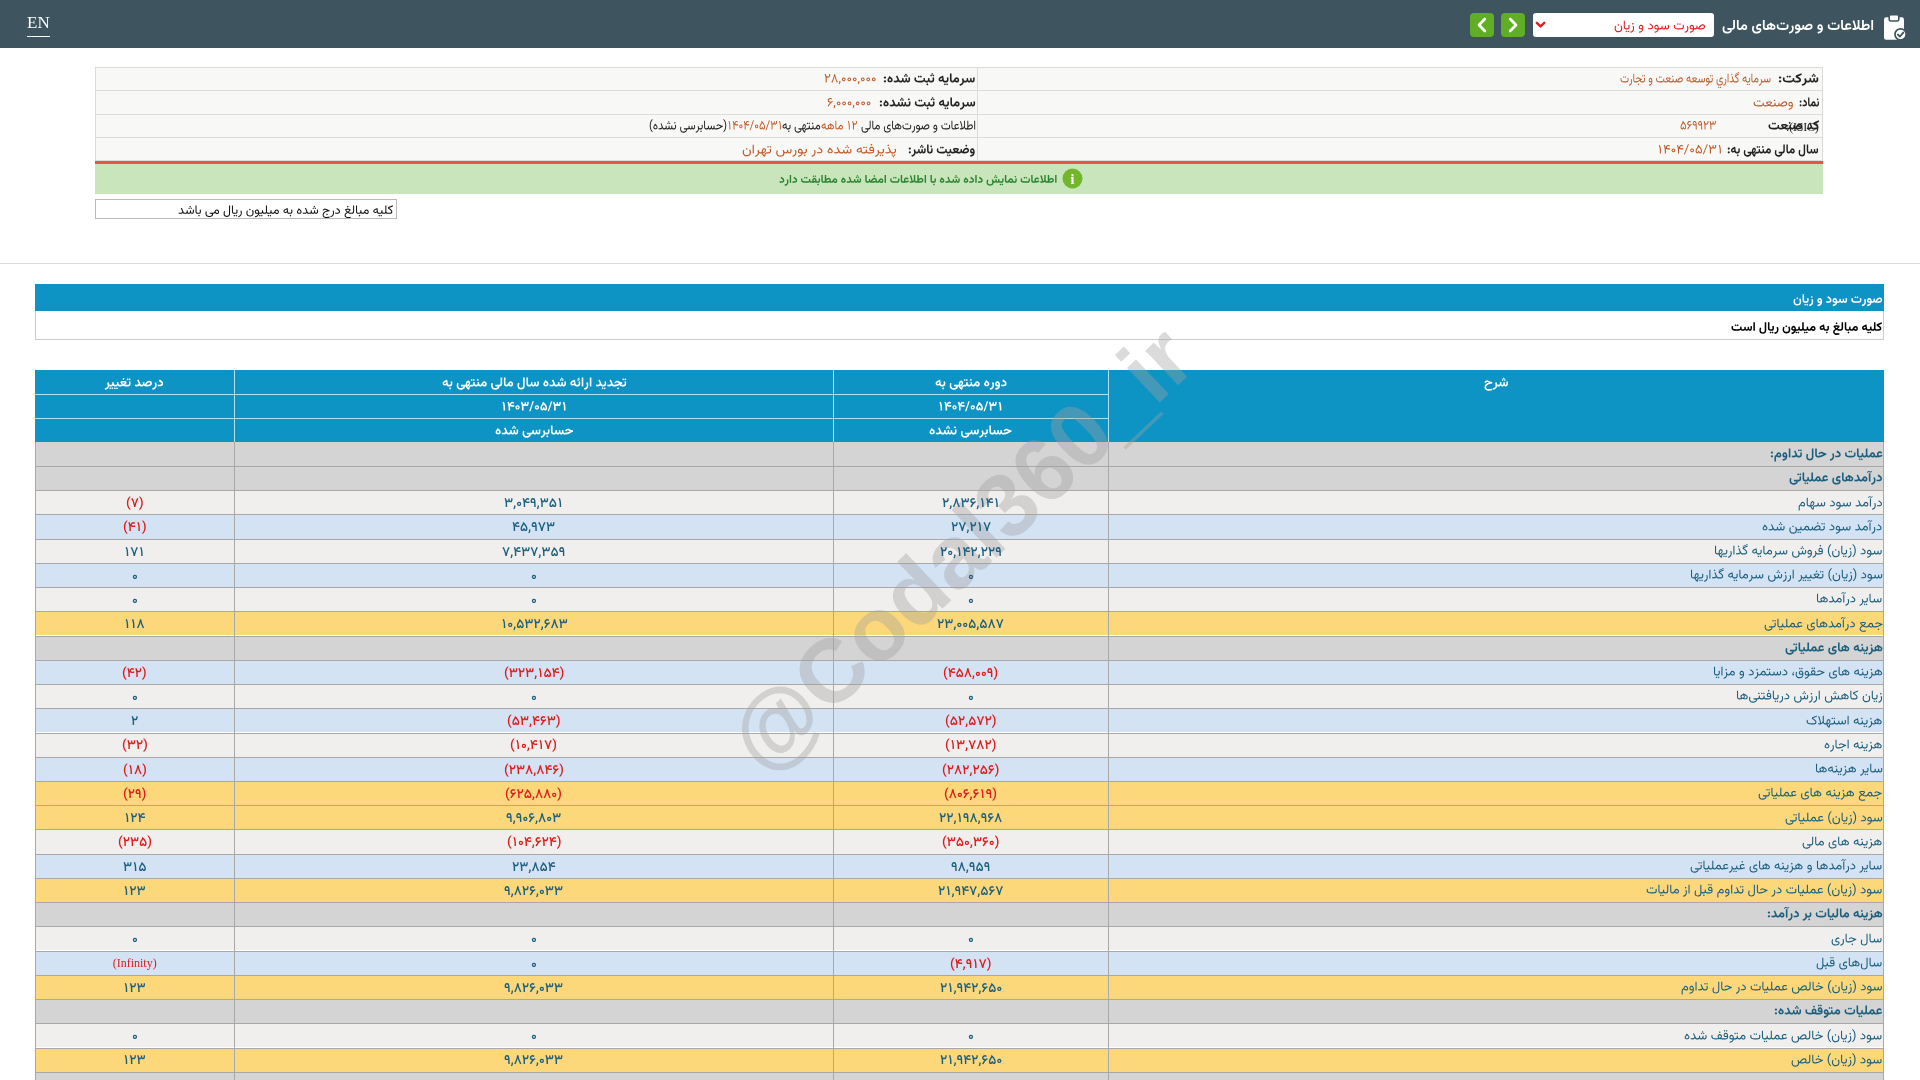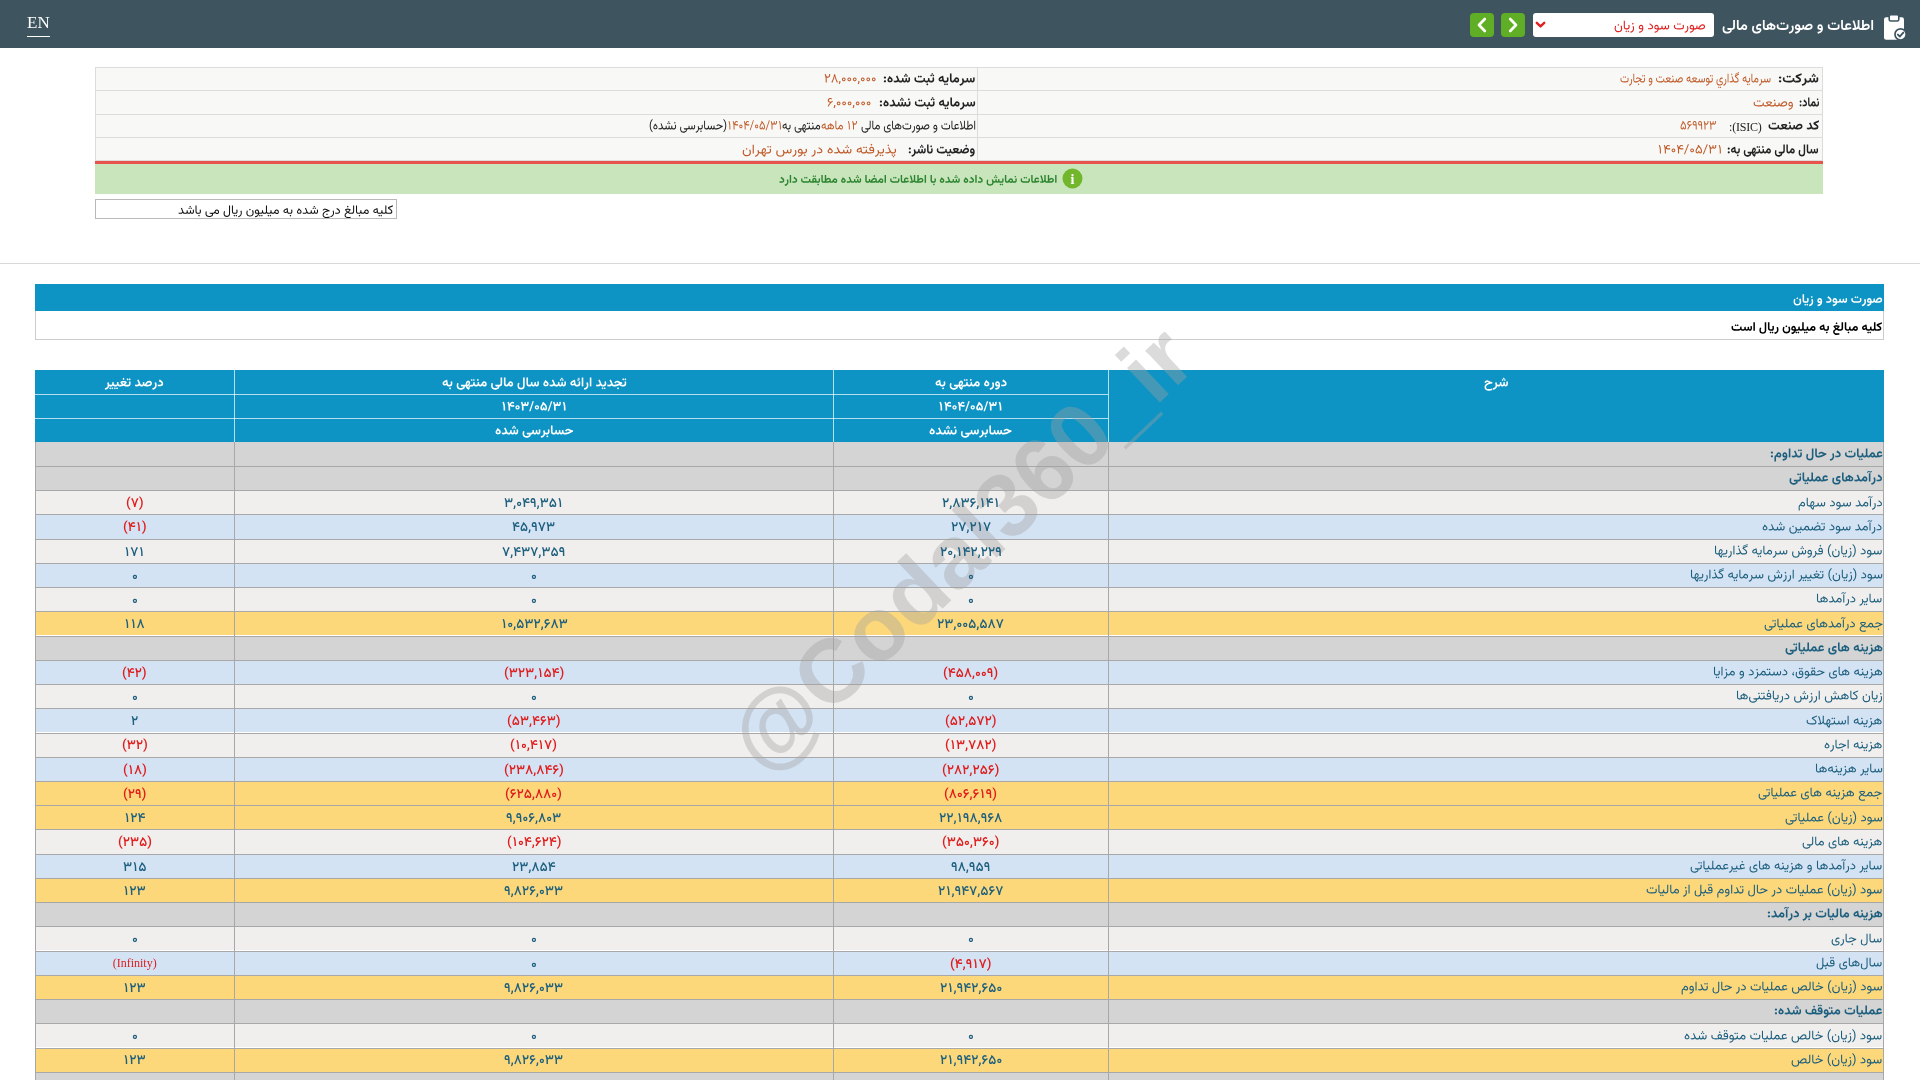--- a/index.html
+++ b/index.html
@@ -289,21 +289,21 @@
     <use href="#g21" x="2675" fill="#c05a28"></use>
   </svg>
 <svg class="t" style="left:1767.75px;top:116.41px;z-index:30" width="51.25" height="20.41" viewBox="0 -1030 3942 1570">
     <use href="#g29" x="0" fill="#222222"></use>
     <use href="#g48" x="939" fill="#222222"></use>
     <use href="#g49" x="1511" fill="#222222"></use>
     <use href="#g10" x="1848" fill="#222222"></use>
     <use href="#g50" x="2947" fill="#222222"></use>
     <use href="#g30" x="3489" fill="#222222"></use>
   </svg>
-<div class="a" style="z-index:30;left:1729px;top:119.8px;font:12px 'Liberation Serif',serif;letter-spacing:-0.2px;color:#222222">:(ISIC)</div>
+<div class="a" style="z-index:30;left:1786px;top:119.8px;font:12px 'Liberation Serif',serif;letter-spacing:-0.2px;color:#222222">:(ISIC)</div>
 <svg class="t" style="left:1680.30px;top:116.41px;z-index:30" width="36.45" height="20.41" viewBox="0 -1030 2804 1570">
     <g transform="scale(0.8700 1)">
       <use href="#g51" x="0" fill="#c05a28"></use>
       <use href="#g52" x="590" fill="#c05a28"></use>
       <use href="#g53" x="1077" fill="#c05a28"></use>
       <use href="#g53" x="1559" fill="#c05a28"></use>
       <use href="#g54" x="2041" fill="#c05a28"></use>
       <use href="#g55" x="2564" fill="#c05a28"></use>
     </g>
   </svg>

